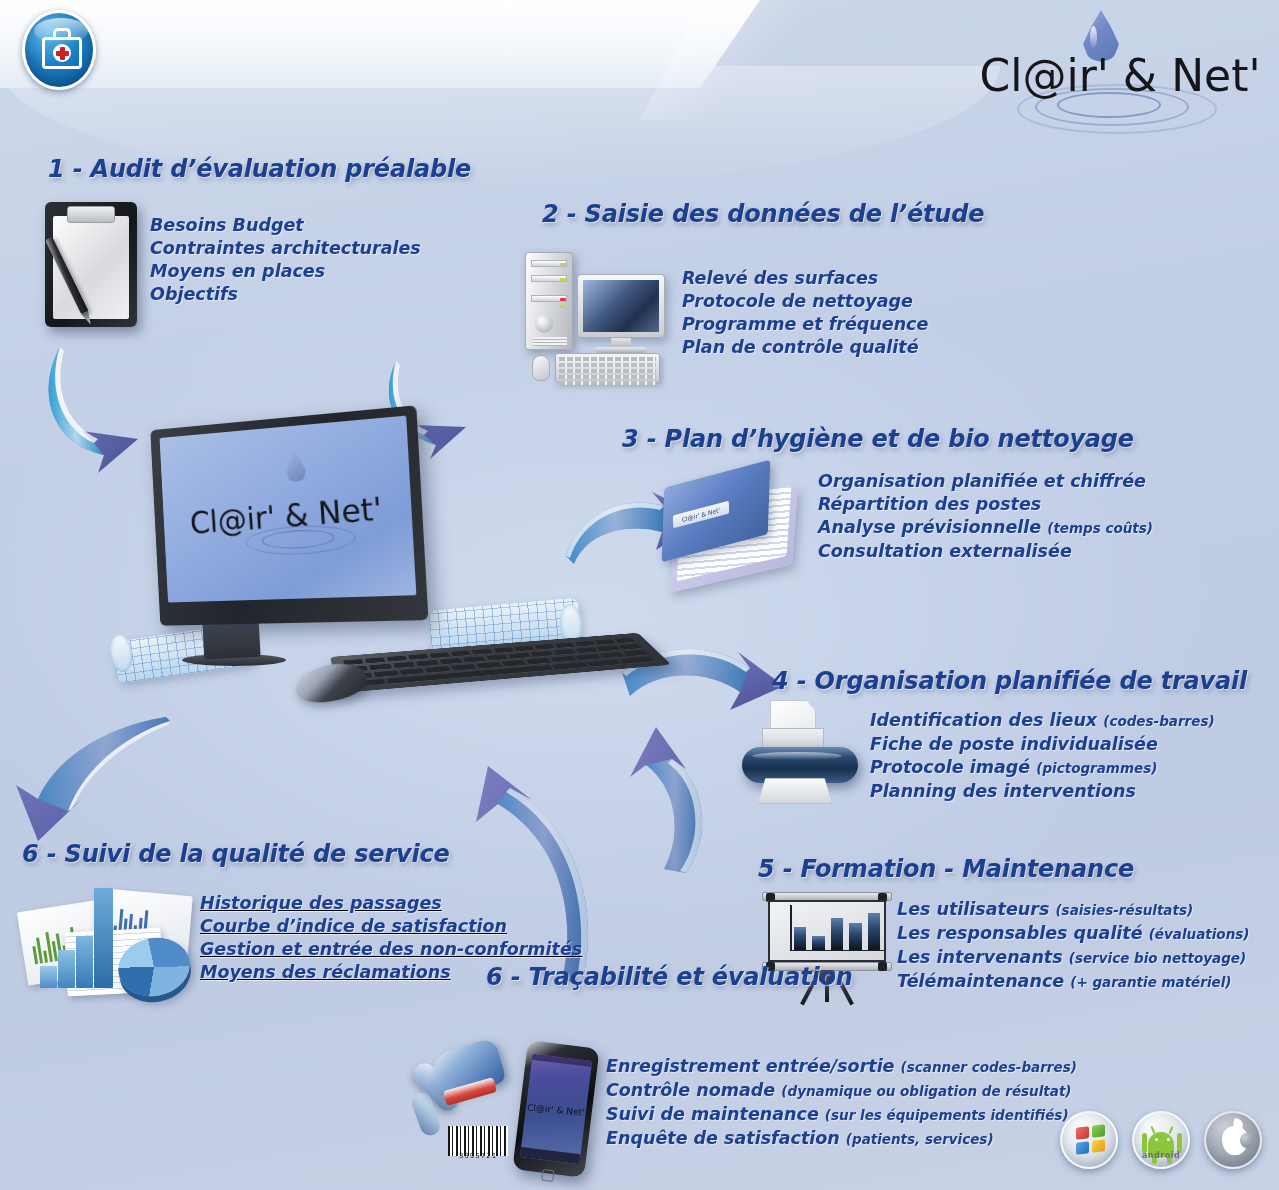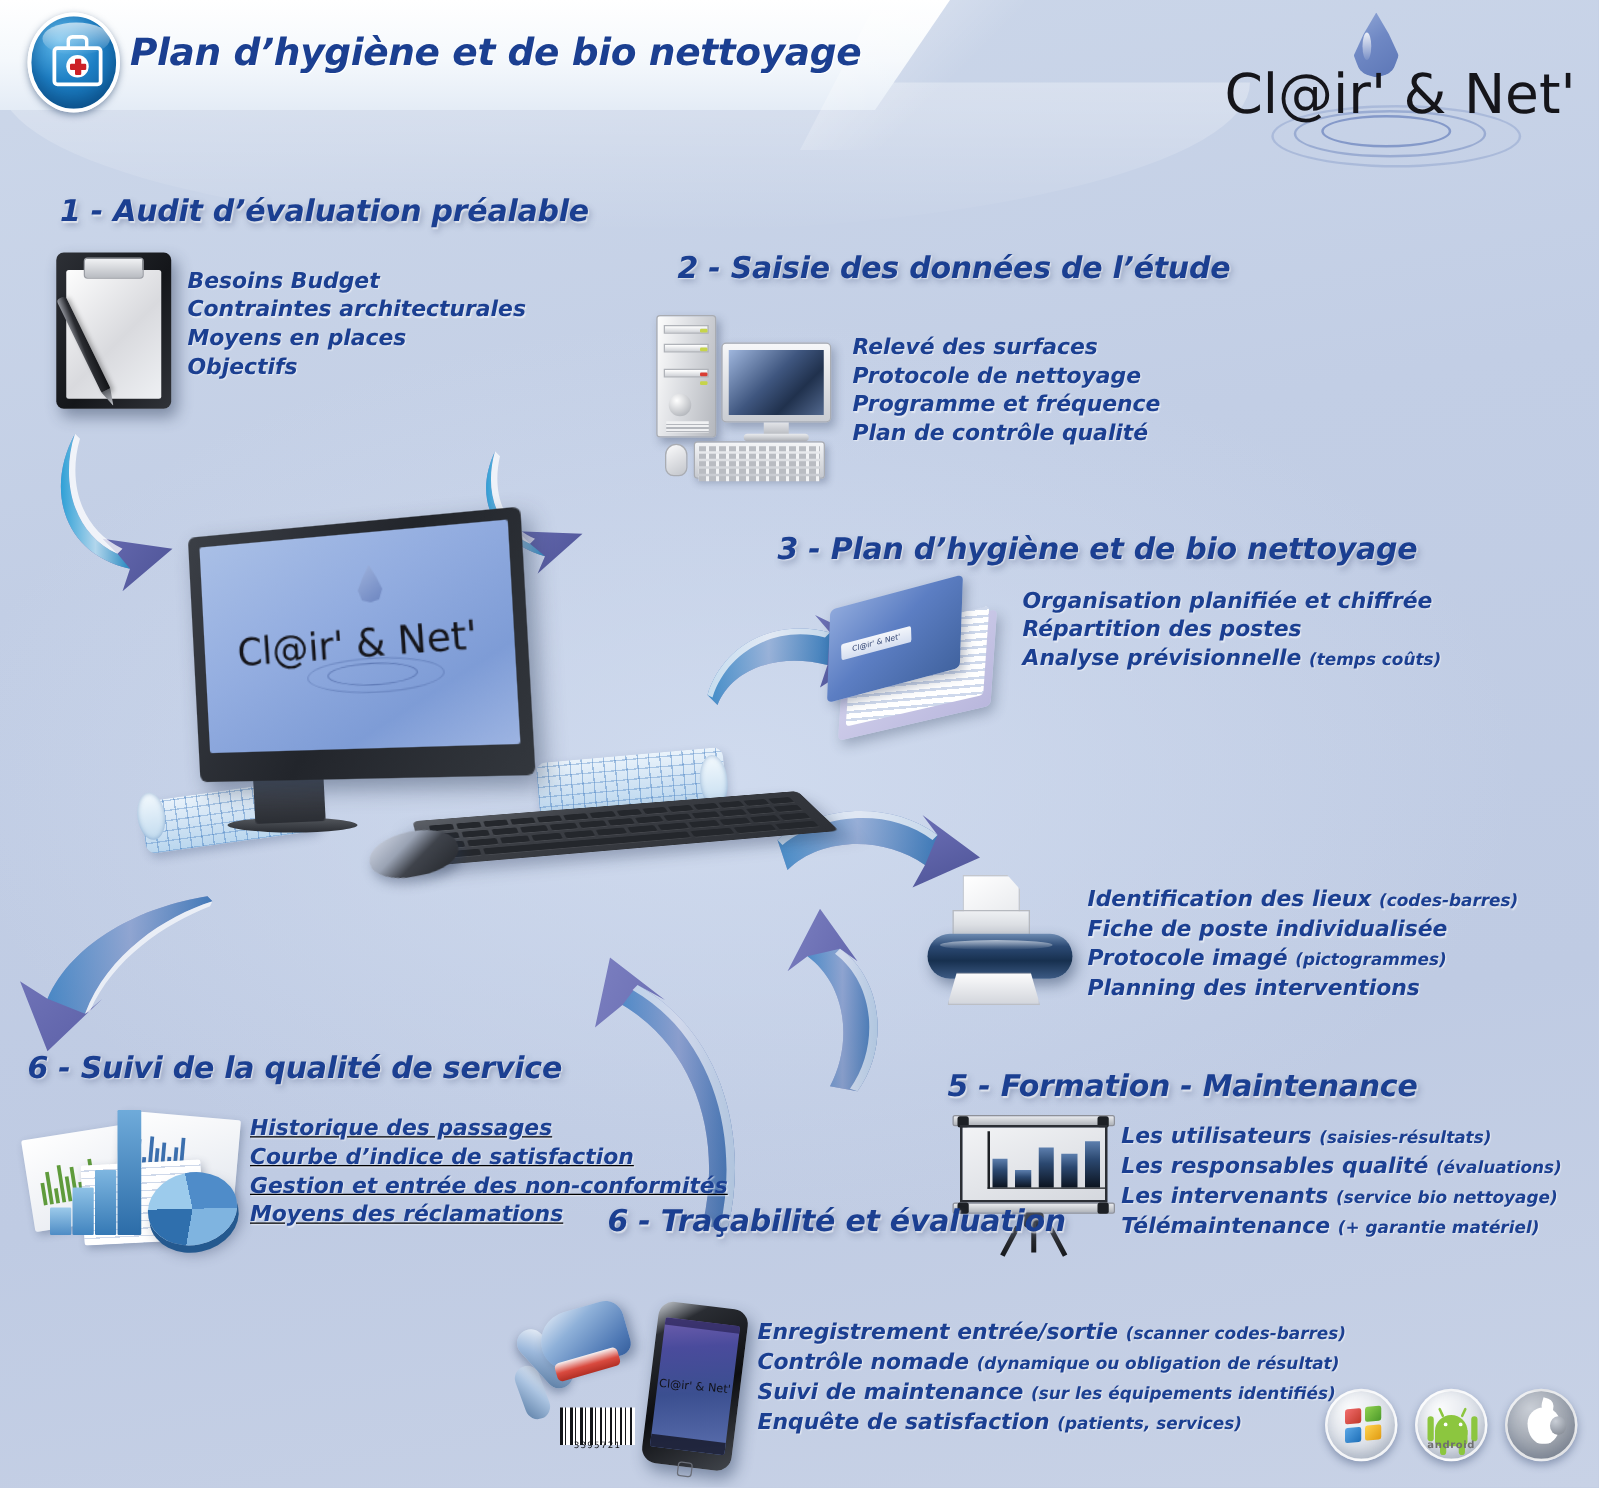--- a/index.html
+++ b/index.html
@@ -280,21 +280,20 @@
   <div class="hdr-sheen"></div>
 
   <div class="kit-badge">
     <div class="kit-handle"></div>
     <div class="kit-box"></div>
     <div class="kit-circ"></div>
     <div class="kit-cross-v"></div>
     <div class="kit-cross-h"></div>
   </div>
 
-  <div class="main-title">Plan d’hygiène et de bio nettoyage</div>
 
   <div class="brand">
     <div class="brand-drop"></div>
     <div class="ripple r3"></div>
     <div class="ripple r2"></div>
     <div class="ripple r1"></div>
     <div class="brand-text">Cl@ir' &amp; Net'</div>
   </div>
 
   <svg class="arrow" style="left:20px;top:335px;" width="180" height="150">
@@ -476,22 +475,24 @@
   <div class="nb">
     <div class="nb-back"></div>
     <div class="nb-pages"></div>
     <div class="nb-cover"></div>
     <div class="nb-label">Cl@ir' &amp; Net'</div>
   </div>
   <div class="bullets" style="left:818px;top:470px;">
     <div><span>Organisation planifiée et chiffrée</span></div>
     <div><span>Répartition des postes</span></div>
     <div><span>Analyse prévisionnelle</span> <span class="sub">(temps coûts)</span></div>
-  </div>
-
+    <div><span>Consultation externalisée</span></div>
+  </div>
+
+  <div class="sec-title" style="left:772px;top:667px;">4 - Organisation planifiée de travail</div>
   <div class="prn">
     <div class="prn-paper-in"></div>
     <div class="prn-tray-top"></div>
     <div class="prn-body"></div>
     <div class="prn-out"></div>
   </div>
   <div class="bullets" style="left:870px;top:709px;">
     <div><span>Identification des lieux</span> <span class="sub">(codes-barres)</span></div>
     <div><span>Fiche de poste individualisée</span></div>
     <div><span>Protocole imagé</span> <span class="sub">(pictogrammes)</span></div>

